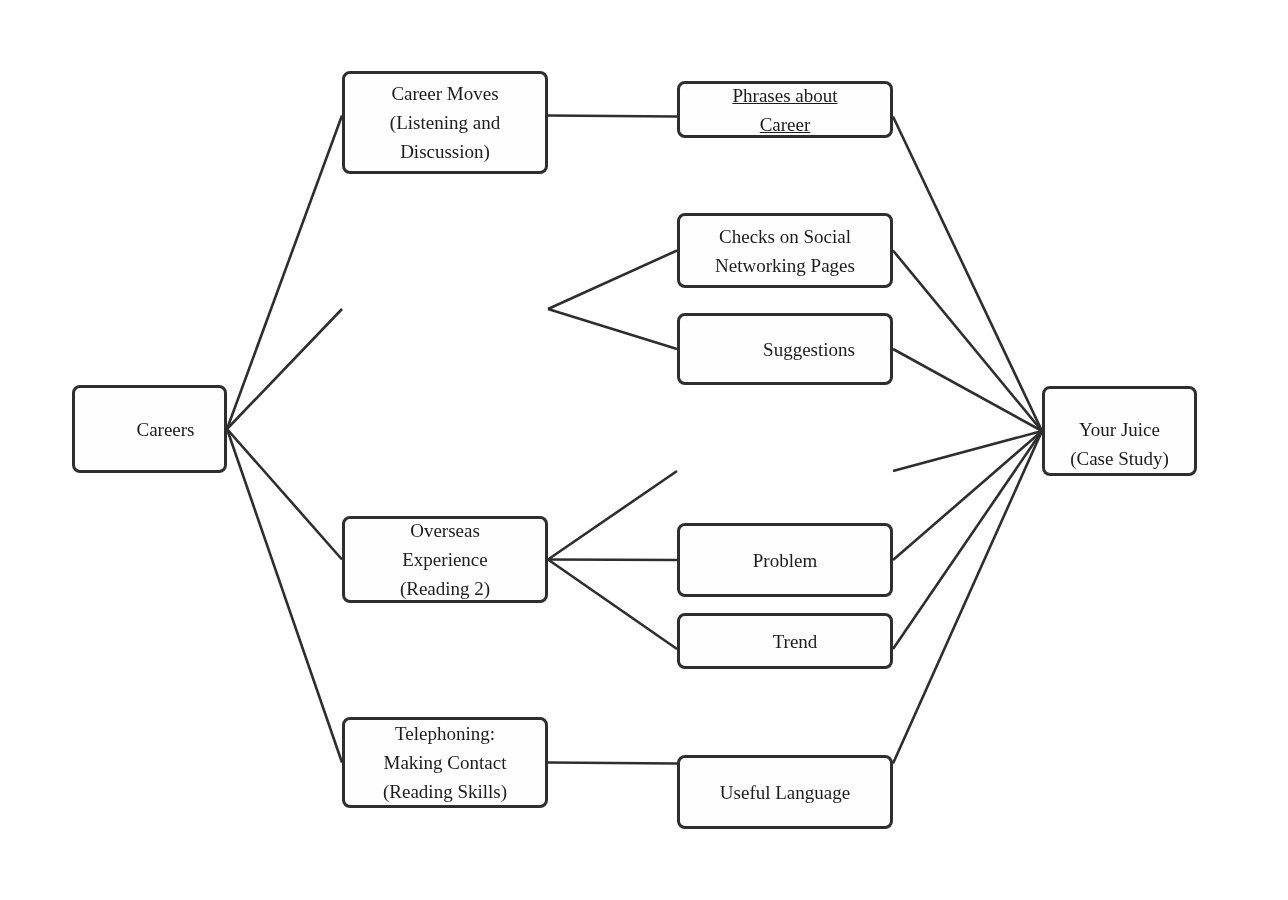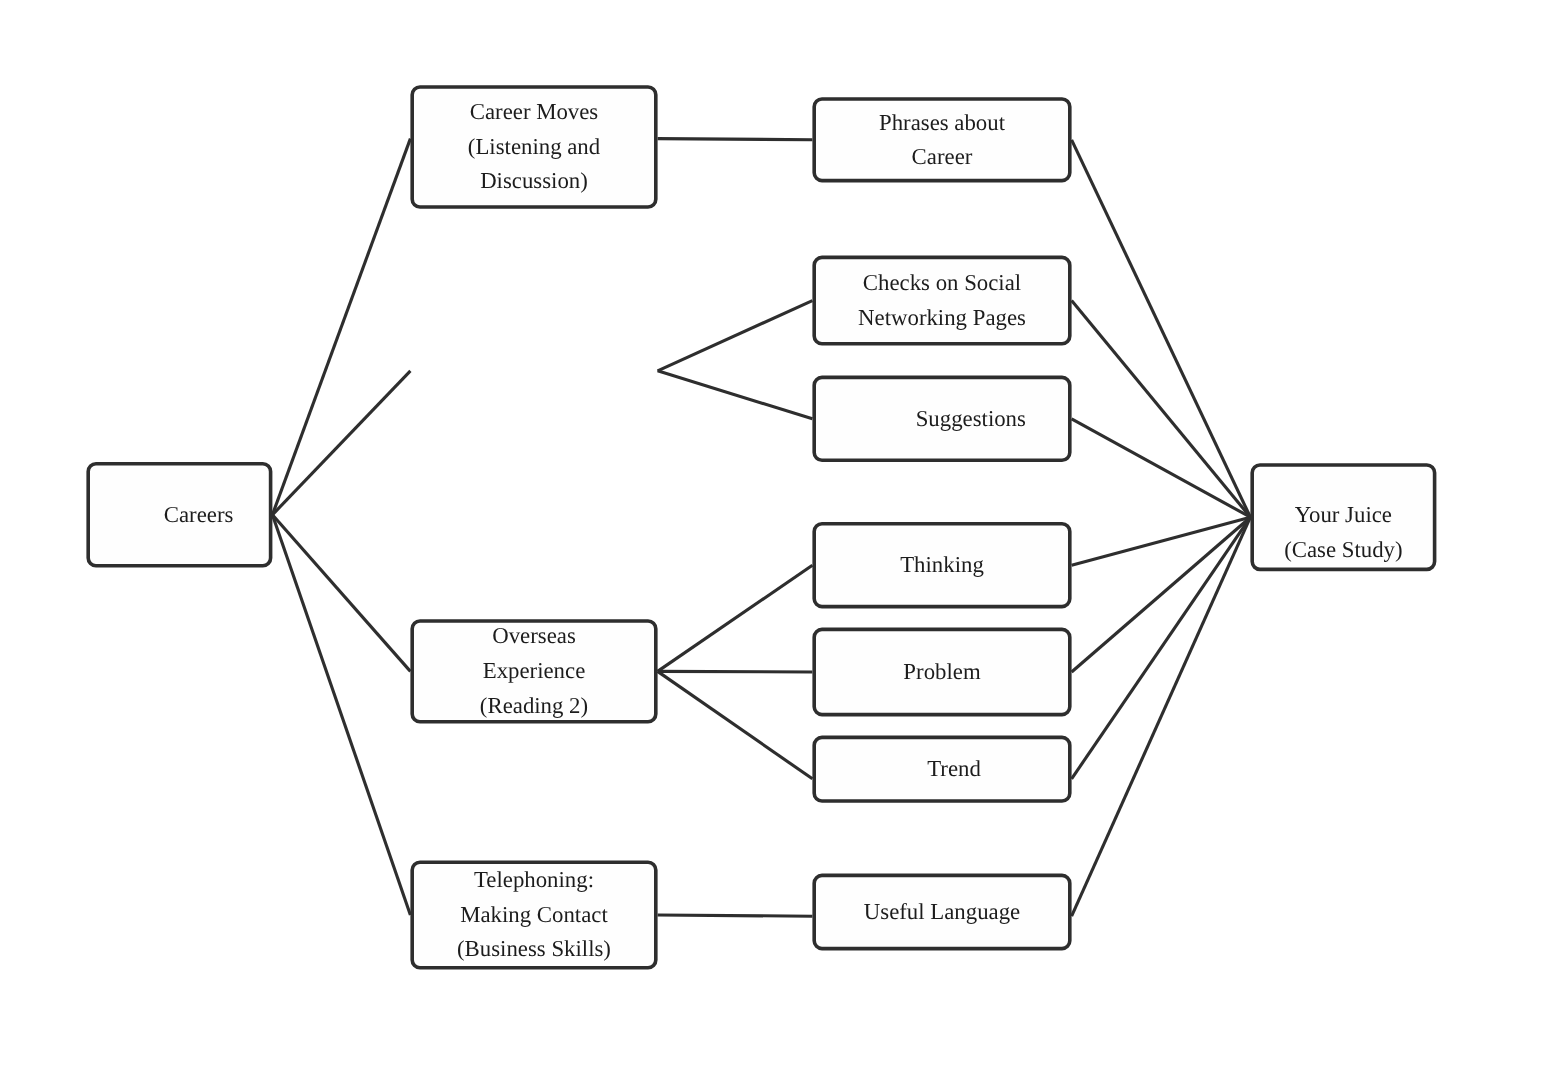--- a/index.html
+++ b/index.html
@@ -40,27 +40,27 @@
   .node .label {
     white-space: pre-line;
     padding: 0 4px;
   }
   
   .n-careers      { left:  72px; top: 385px; width: 155px; height:  88px; padding-left: 32px; }
   .n-career-moves { left: 342px; top:  71px; width: 206px; height:  103px; }
   .n-be-aware     { left: 342px; top: 265px; width: 206px; height:  88px; }
   .n-overseas     { left: 342px; top: 516px; width: 206px; height:  87px; }
   .n-telephoning  { left: 342px; top: 717px; width: 206px; height:  91px; }
-  .n-phrases      { left: 677px; top:  81px; width: 216px; height:  71px; }
+  .n-phrases      { left: 677px; top:  81px; width: 216px; height:  57px; text-decoration: underline; }
   .n-checks       { left: 677px; top: 213px; width: 216px; height:  75px; }
   .n-suggestions  { left: 677px; top: 313px; width: 216px; height:  72px; padding-left: 48px; }
   .n-thinking     { left: 677px; top: 435px; width: 216px; height:  72px; }
   .n-problem      { left: 677px; top: 523px; width: 216px; height:  74px; }
   .n-trend        { left: 677px; top: 613px; width: 216px; height:  56px; padding-left: 20px; }
-  .n-useful       { left: 677px; top: 728px; width: 216px; height:  64px; text-align: center; }
+  .n-useful       { left: 677px; top: 755px; width: 216px; height:  74px; text-align: center; }
   .n-your-juice   { left:1042px; top: 386px; width: 155px; height:  90px; align-items: flex-end; }
 </style>
 </head>
 <body>
 
 <div class="canvas">
 
   <svg class="edges-svg" viewBox="0 0 1288 900" xmlns="http://www.w3.org/2000/svg">
       <line x1="227" y1="429" x2="342" y2="115.5" stroke="#2e2e2e" stroke-width="2.6"></line>
       <line x1="227" y1="429" x2="342" y2="309" stroke="#2e2e2e" stroke-width="2.6"></line>
@@ -95,40 +95,37 @@
 
   <div class="node n-overseas">
     <span class="label">Overseas
 Experience
 (Reading 2)</span>
   </div>
 
   <div class="node n-telephoning">
     <span class="label">Telephoning:
 Making Contact
-(Business Skills)</span>
+(Reading Skills)</span>
   </div>
 
   <div class="node n-phrases">
     <span class="label">Phrases about
 Career</span>
   </div>
 
   <div class="node n-checks">
     <span class="label">Checks on Social
 Networking Pages</span>
   </div>
 
   <div class="node n-suggestions">
     <span class="label">Suggestions</span>
   </div>
 
-  <div class="node n-thinking">
-    <span class="label">Thinking</span>
-  </div>
 
   <div class="node n-problem">
     <span class="label">Problem</span>
   </div>
 
   <div class="node n-trend">
     <span class="label">Trend</span>
   </div>
 
   <div class="node n-useful">

